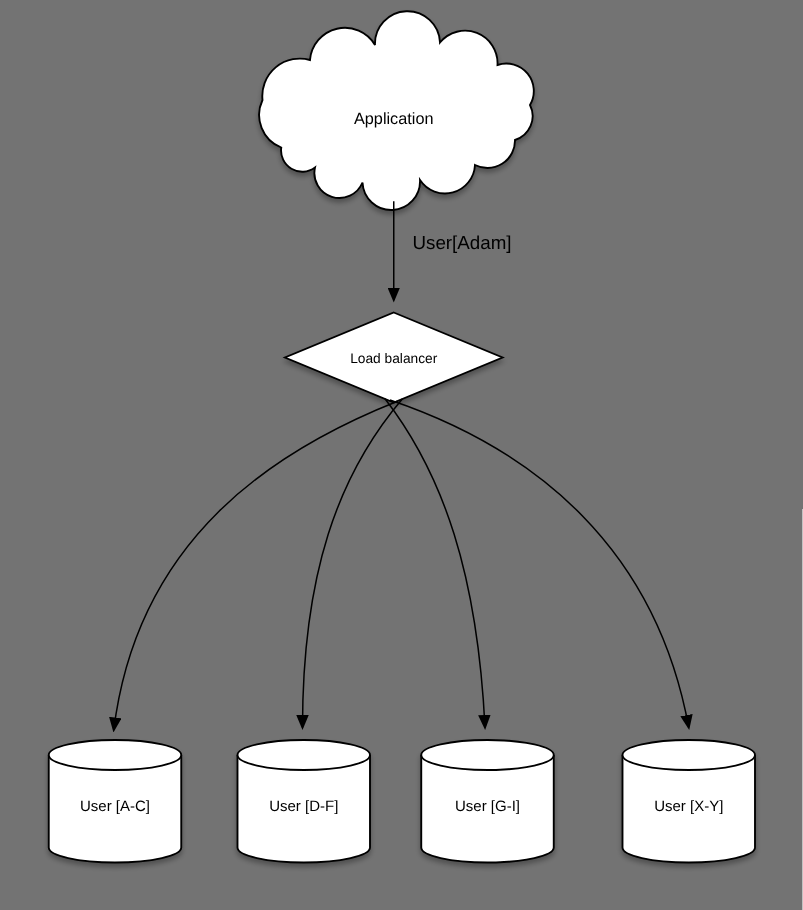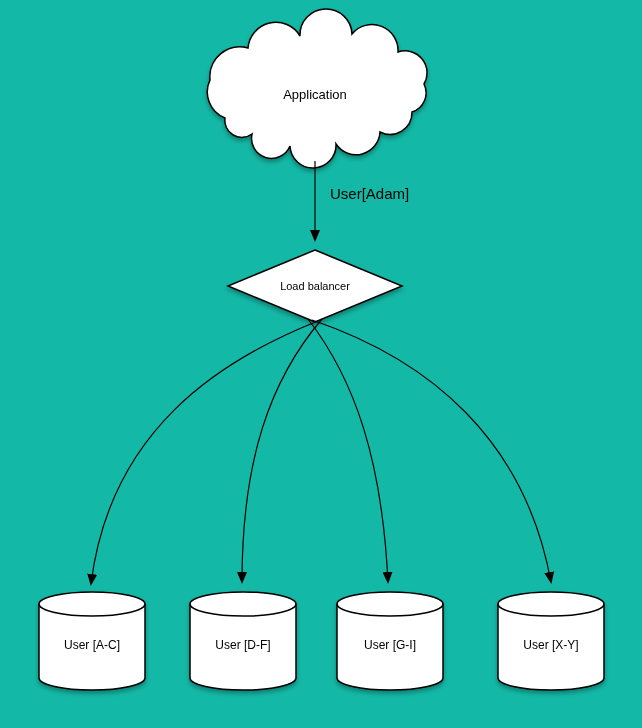--- a/index.html
+++ b/index.html
@@ -4,21 +4,21 @@
 <style>
   html, body {
     margin: 0;
     padding: 0;
     background: #ffffff;
   }
   .canvas {
     position: relative;
     width: 642px;
     height: 728px;
-    background: #14b8a6;
+    background: #737373;
     font-family: "Liberation Sans", sans-serif;
   }
   svg { display: block; }
   .shape {
     fill: #ffffff;
     stroke: #000000;
     stroke-width: 1.5;
   }
   .edge {
     fill: none;

